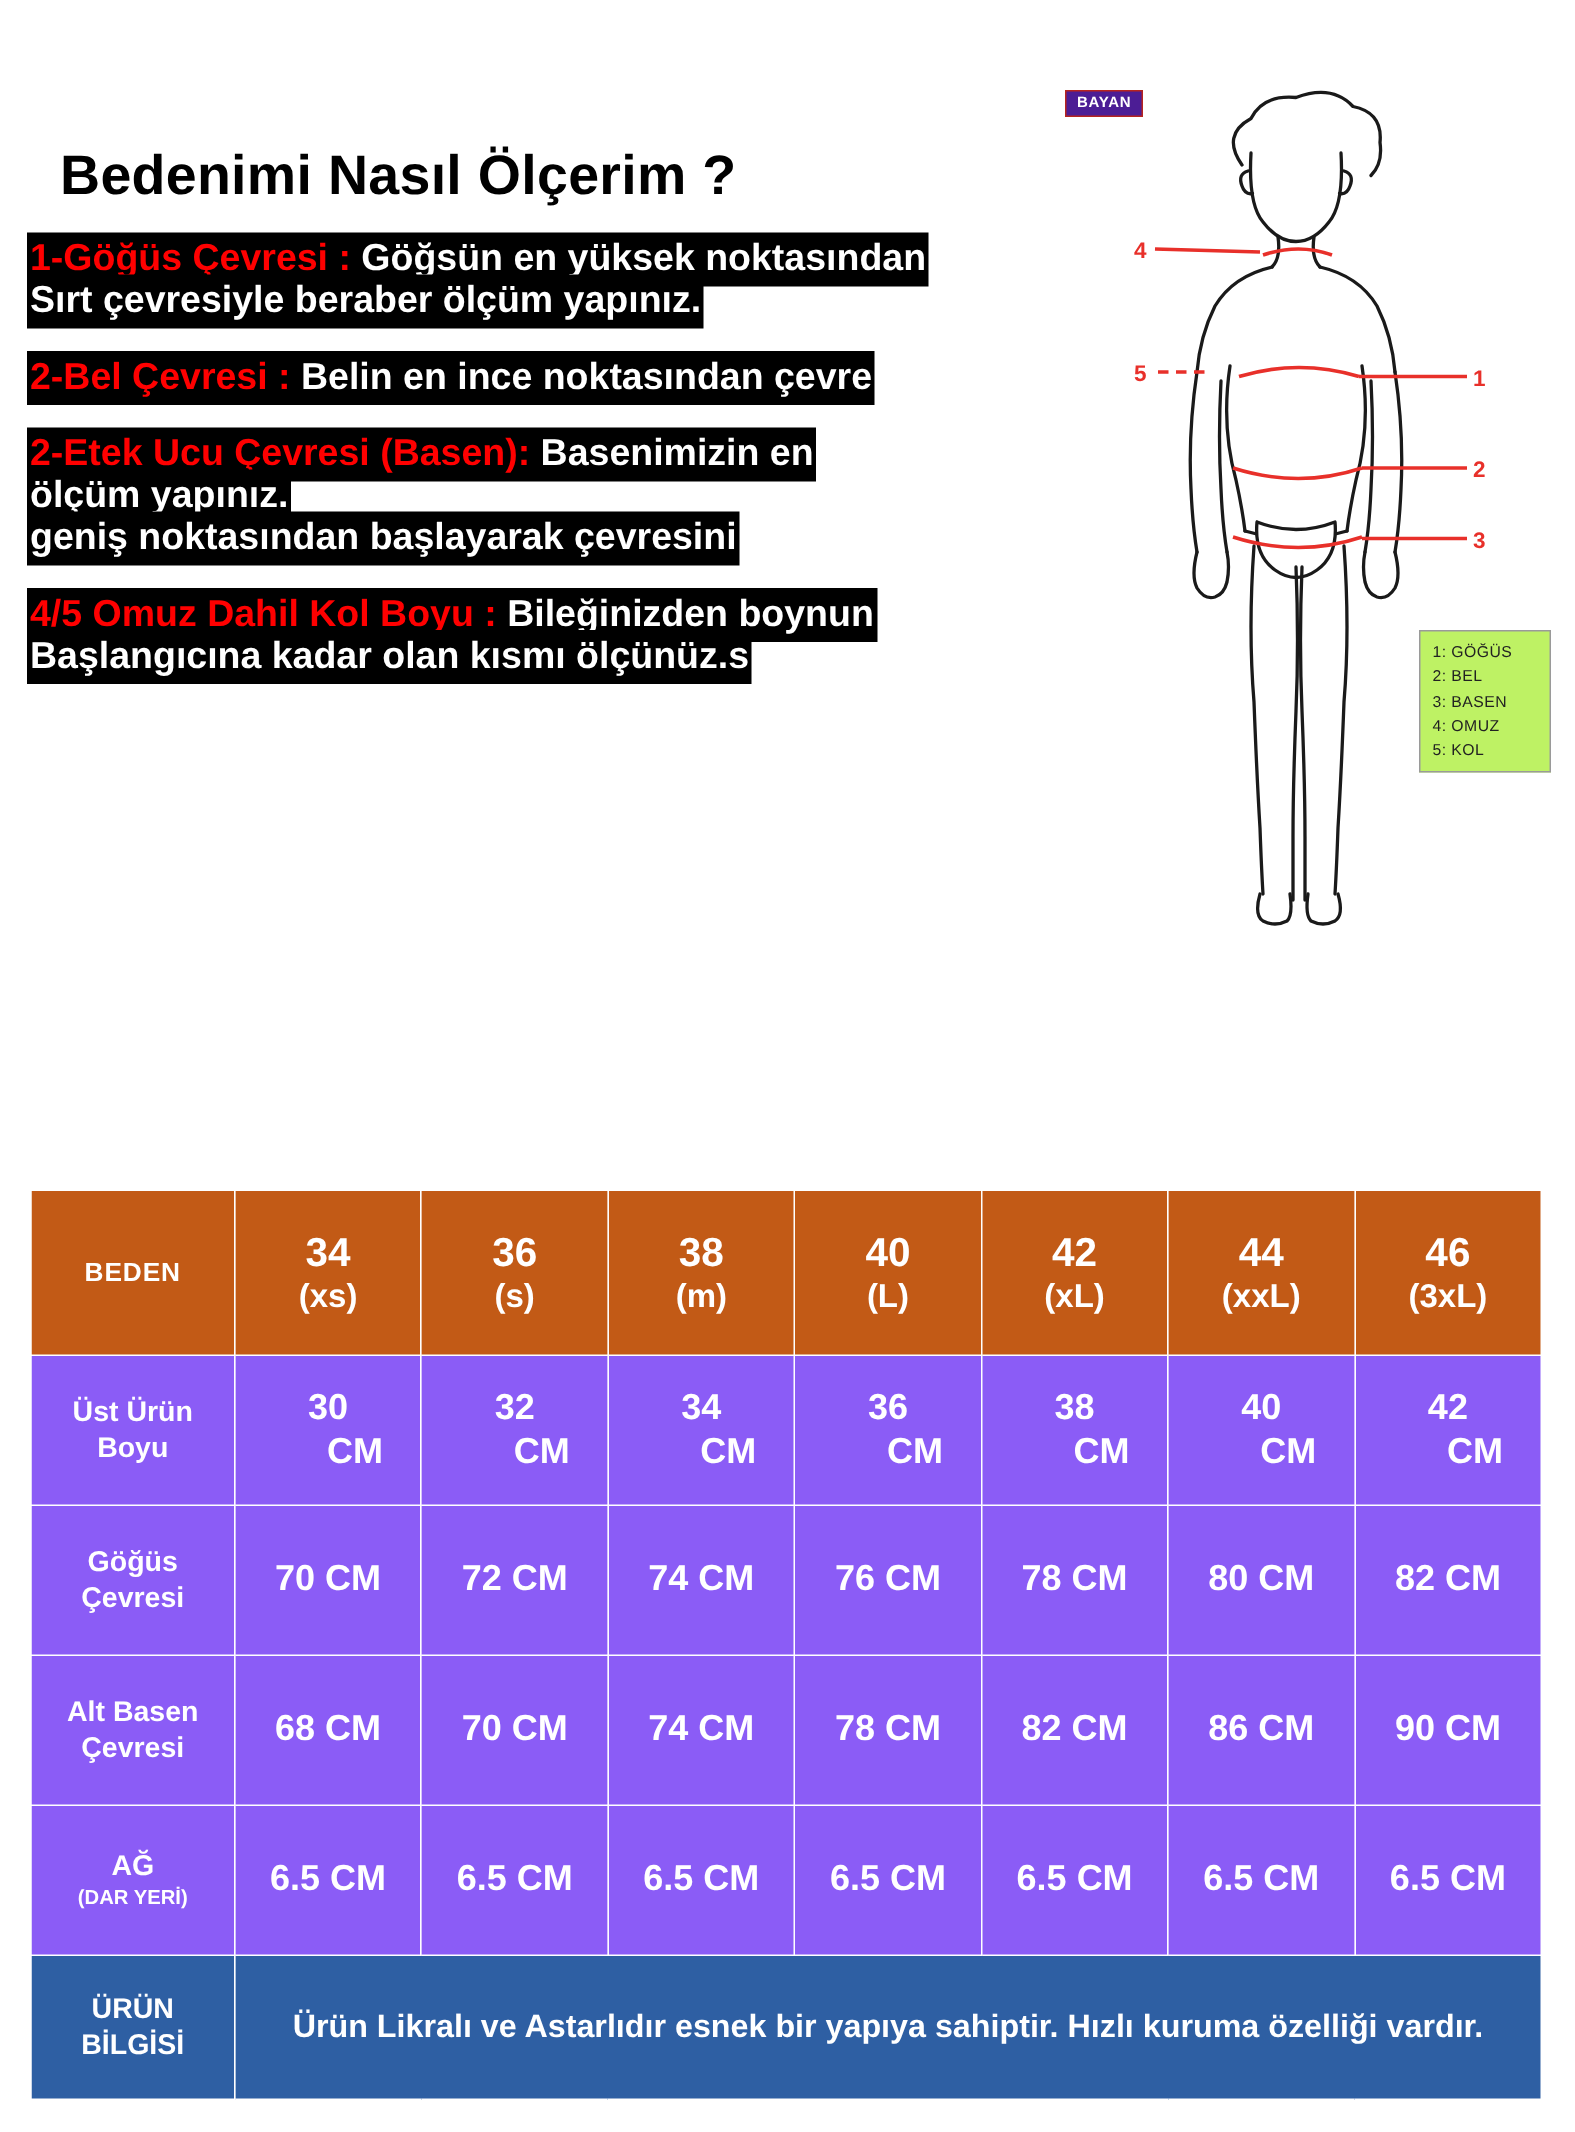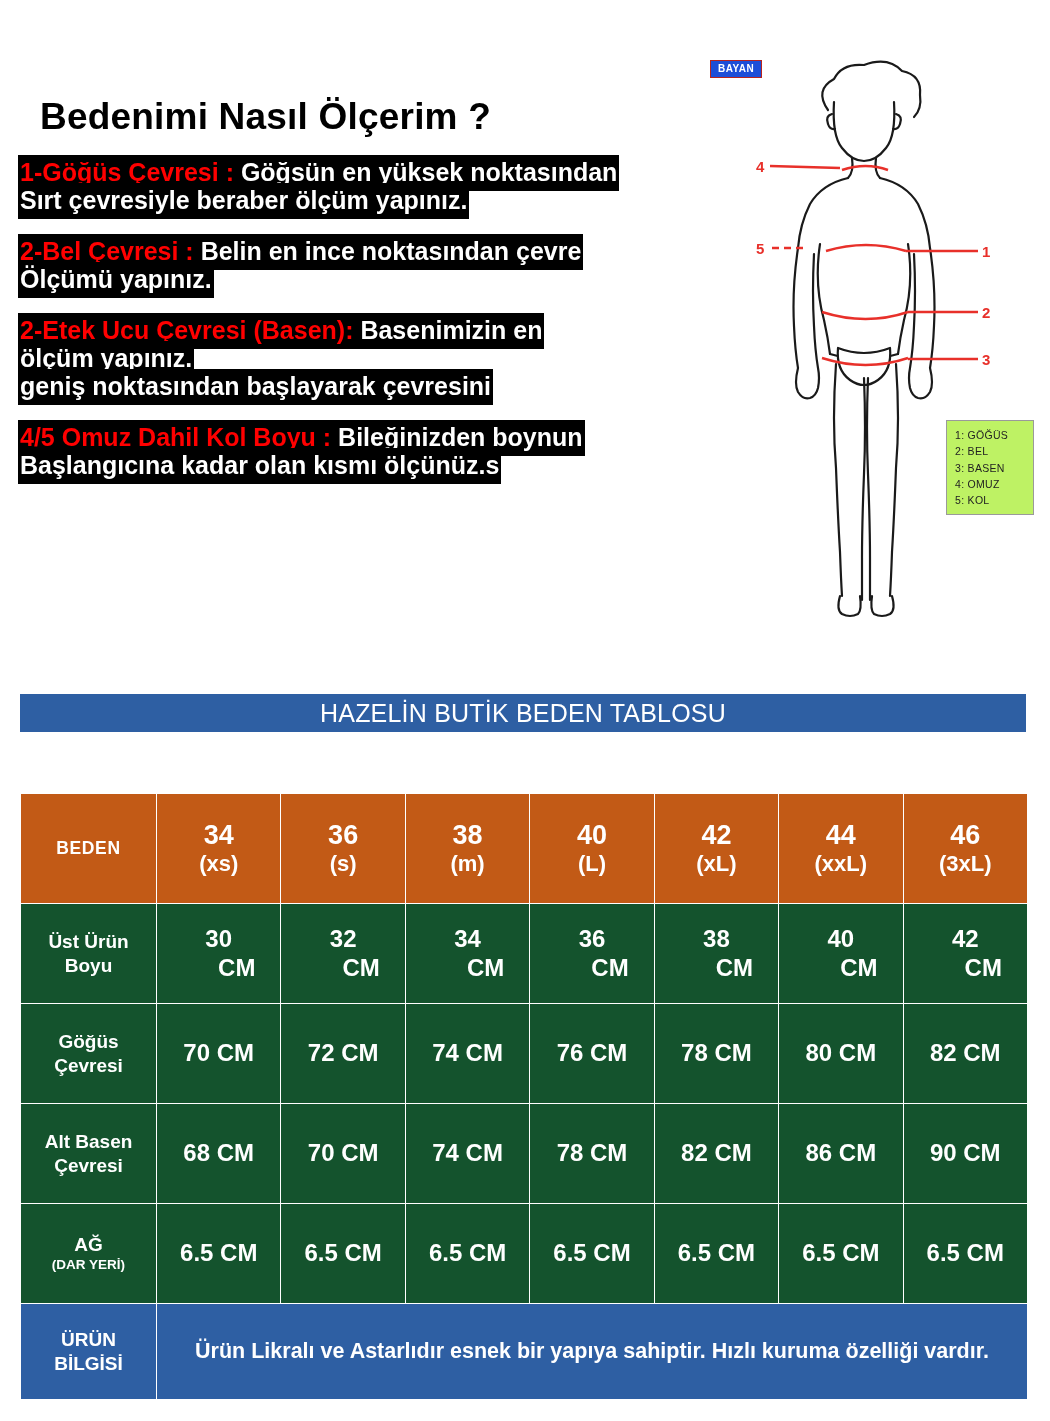--- a/index.html
+++ b/index.html
@@ -45,21 +45,21 @@
 
   
   .figure-wrap {
     position: absolute;
     right: 10px; top: 48px;
     width: 330px; height: 610px;
   }
   .bayan-tag {
     position: absolute;
     left: 0px; top: 12px;
-    background: #1d4ed8;
+    background: #4c1d95;
     color: #ffffff;
     font-size: 10px;
     font-weight: bold;
     letter-spacing: 0.5px;
     padding: 2px 7px 3px 7px;
     border: 1px solid #b7241f;
   }
   .legend {
     position: absolute;
     right: 6px; top: 372px;
@@ -107,21 +107,21 @@
     height: 110px;
     font-size: 27px;
     line-height: 1.15;
   }
   tr.head td.col-head {
     font-size: 17.5px;
     letter-spacing: 0.6px;
   }
   tr.head td .sub { font-size: 22px; display: block; }
   tr.body td {
-    background: #14532d;
+    background: #8b5cf6;
     height: 100px;
     font-size: 24px;
     line-height: 1.18;
   }
   tr.body td.col-head {
     font-size: 19px;
     line-height: 1.25;
   }
   tr.body td.col-head .small { font-size: 13.5px; display: block; }
   td.cell-stack .unit { display: block; padding-left: 36px; }
@@ -145,23 +145,20 @@
         <span class="hl"><span class="red">1-Göğüs Çevresi :</span><span> Göğsün en yüksek noktasından</span></span>
       </div>
       <div class="line">
         <span class="hl"><span>Sırt çevresiyle beraber ölçüm yapınız.</span></span>
       </div>
     </div>
 
     <div class="block">
       <div class="line">
         <span class="hl"><span class="red">2-Bel Çevresi :</span><span> Belin en ince noktasından çevre</span></span>
-      </div>
-      <div class="line">
-        <span class="hl"><span>Ölçümü yapınız.</span></span>
       </div>
     </div>
 
     <div class="block">
       <div class="line">
         <span class="hl"><span class="red">2-Etek Ucu Çevresi (Basen):</span><span> Basenimizin en</span></span>
       </div>
       <div class="line">
         <span class="hl"><span>ölçüm yapınız.</span></span>
       </div>
@@ -251,21 +248,20 @@
 
     <div class="legend">
       <div>1: GÖĞÜS</div>
       <div>2: BEL</div>
       <div>3: BASEN</div>
       <div>4: OMUZ</div>
       <div>5: KOL</div>
     </div>
   </div>
 
-  <div class="table-title">HAZELİN BUTİK BEDEN TABLOSU</div>
 
   <table class="size">
     <tbody>
         <tr class="head">
       <td class="col-head">BEDEN</td>
       <td>
         <span>34</span>
         <span class="sub">(xs)</span>
       </td>
       <td>

